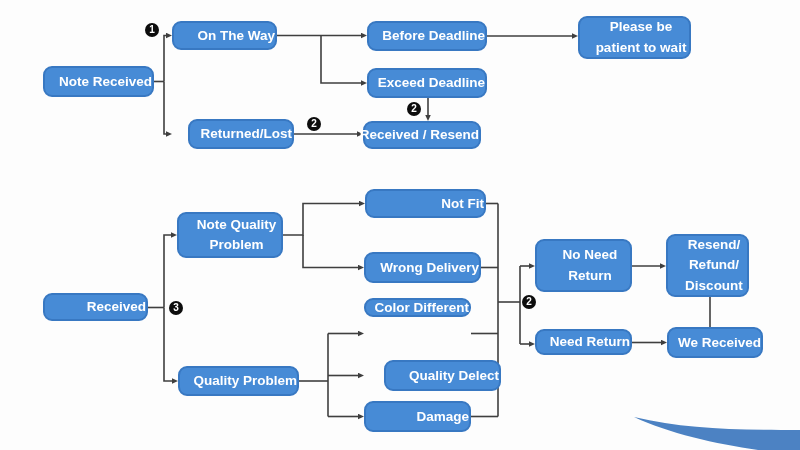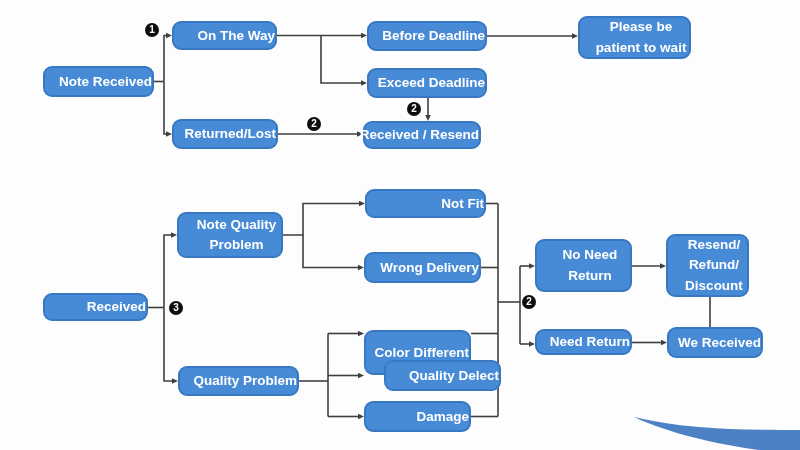--- a/index.html
+++ b/index.html
@@ -92,41 +92,41 @@
   <div class="node" style="left:367px;top:21px;width:120px;height:30px">
     <span>Before Deadline</span>
   </div>
   <div class="node multi" style="left:578px;top:16px;width:113px;height:43px">
     <span class="ln">Please be</span>
     <span class="ln">patient to wait</span>
   </div>
   <div class="node" style="left:367px;top:68px;width:120px;height:30px">
     <span>Exceed Deadline</span>
   </div>
-  <div class="node" style="left:172px;top:119px;width:106px;height:30px">
+  <div class="node" style="left:188px;top:119px;width:106px;height:30px">
     <span>Returned/Lost</span>
   </div>
   <div class="node" style="left:363px;top:121px;width:118px;height:28px">
     <span>Received / Resend</span>
   </div>
 
   <div class="node multi" style="left:177px;top:212px;width:106px;height:46px">
     <span class="ln">Note Quality</span>
     <span class="ln">Problem</span>
   </div>
   <div class="node" style="left:43px;top:293px;width:105px;height:28px">
     <span>Received</span>
   </div>
   <div class="node" style="left:365px;top:189px;width:121px;height:29px">
     <span>Not Fit</span>
   </div>
   <div class="node" style="left:364px;top:252px;width:117px;height:31px">
     <span>Wrong Delivery</span>
   </div>
-  <div class="node" style="left:364px;top:330px;width:107px;height:45px">
+  <div class="node" style="left:364px;top:298px;width:107px;height:19px">
     <span>Color Different</span>
   </div>
   <div class="node" style="left:178px;top:366px;width:121px;height:30px">
     <span>Quality Problem</span>
   </div>
   <div class="node" style="left:384px;top:360px;width:117px;height:31px">
     <span>Quality Delect</span>
   </div>
   <div class="node" style="left:364px;top:401px;width:107px;height:31px">
     <span>Damage</span>

